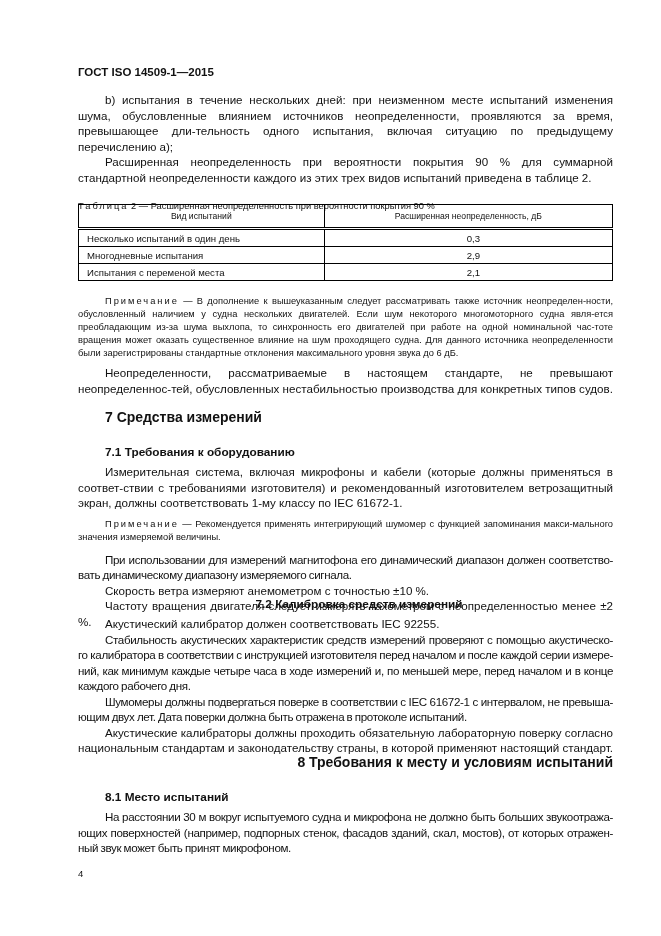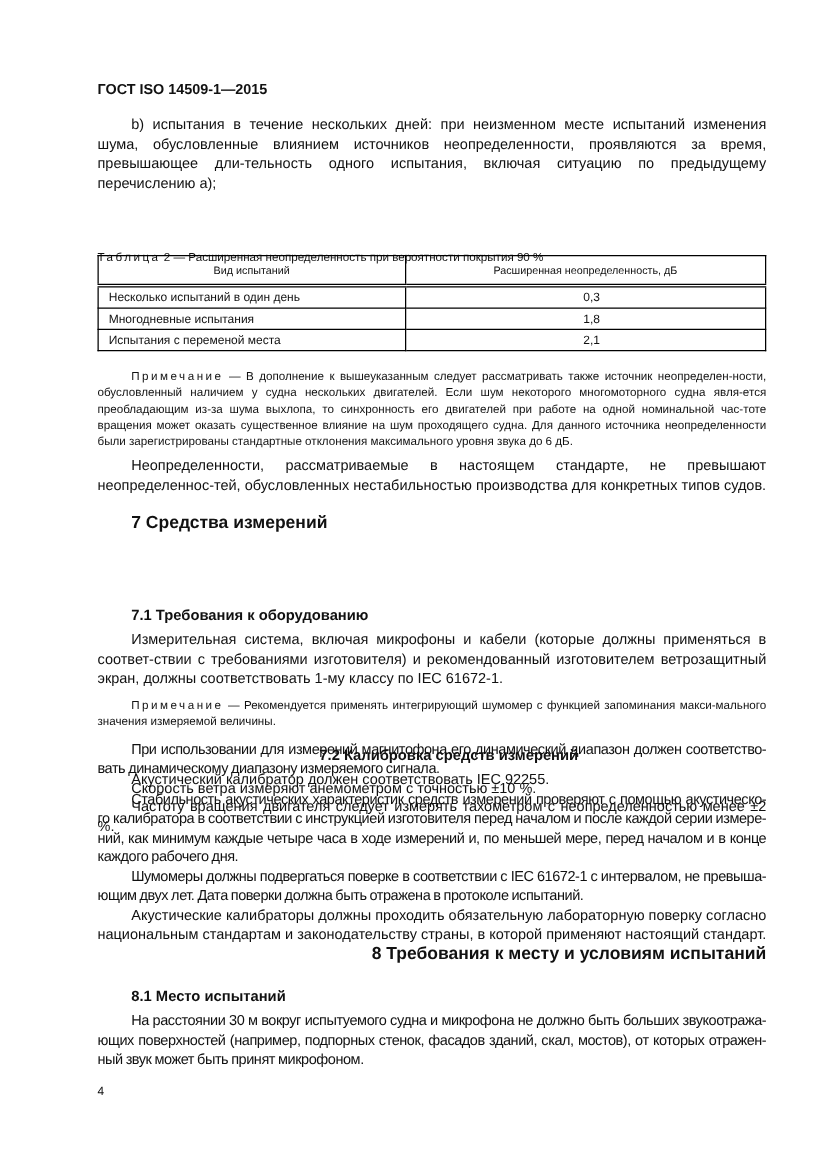--- a/index.html
+++ b/index.html
@@ -21,20 +21,21 @@
   .pagenum { position: absolute; left: 78px; top: 868px; font-size: 9.5px; }
   .blk { position: absolute; left: 78px; width: 535px; }
 </style>
 </head>
 <body>
 
 <div class="hdr">ГОСТ ISO 14509-1—2015</div>
 
 <div class="blk" style="top:92px;">
   <p class="p">b) испытания в течение нескольких дней: при неизменном месте испытаний изменения шума, обусловленные влиянием источников неопределенности, проявляются за время, превышающее дли-тельность одного испытания, включая ситуацию по предыдущему перечислению а);</p>
+  <p class="p">Расширенная неопределенность при вероятности покрытия 90 % для суммарной стандартной неопределенности каждого из этих трех видов испытаний приведена в таблице 2.</p>
 </div>
 
 <div class="blk" style="top:201px;">
   <p class="caption">
     <span class="spaced">Таблица</span><span> 2 — Расширенная неопределенность при вероятности покрытия 90 %</span>
   </p>
 </div>
 
 <div class="blk" style="top:204px;">
   <table>
@@ -44,21 +45,21 @@
         <th>Расширенная неопределенность, дБ</th>
       </tr>
     </thead>
     <tbody>
       <tr>
         <td>Несколько испытаний в один день</td>
         <td class="num">0,3</td>
       </tr>
       <tr>
         <td>Многодневные испытания</td>
-        <td class="num">1,8</td>
+        <td class="num">2,9</td>
       </tr>
       <tr>
         <td>Испытания с переменой места</td>
         <td class="num">2,1</td>
       </tr>
     </tbody>
   </table>
 </div>
 
 <div class="blk" style="top:295px;">
@@ -67,21 +68,21 @@
 
 <div class="blk" style="top:365px;">
   <p class="p">Неопределенности, рассматриваемые в настоящем стандарте, не превышают неопределеннос-тей, обусловленных нестабильностью производства для конкретных типов судов.</p>
 </div>
 
 <div class="blk" style="top:409px;">
   <p class="h1">7  Средства измерений</p>
 </div>
 
 <div class="blk" style="top:445px;">
-  <p class="h2" style="margin-bottom:5px;margin-top:40px;">7.1  Требования к оборудованию</p>
+  <p class="h2" style="margin-bottom:5px;">7.1  Требования к оборудованию</p>
   <p class="p">Измерительная система, включая микрофоны и кабели (которые должны применяться в соответ-ствии с требованиями изготовителя) и рекомендованный изготовителем ветрозащитный экран, должны соответствовать 1-му классу по IEC 61672-1.</p>
   <p class="small" style="margin-top:7px;"><span class="spaced">Примечание</span><span> — Рекомендуется применять интегрирующий шумомер с функцией запоминания макси-мального значения измеряемой величины.</span></p>
   <p class="p tight" style="margin-top:8px;">При использовании для измерений магнитофона его динамический диапазон должен соответство-вать динамическому диапазону измеряемого сигнала.</p>
   <p class="p">Скорость ветра измеряют анемометром с точностью ±10 %.</p>
   <p class="p">Частоту вращения двигателя следует измерять тахометром с неопределенностью менее ±2 %.</p>
 </div>
 
 <div class="blk" style="top:597px;">
   <p class="h2" style="margin-bottom:5px;text-align:center;">7.2  Калибровка средств измерений</p>
   <p class="p">Акустический калибратор должен соответствовать IEC 92255.</p>

